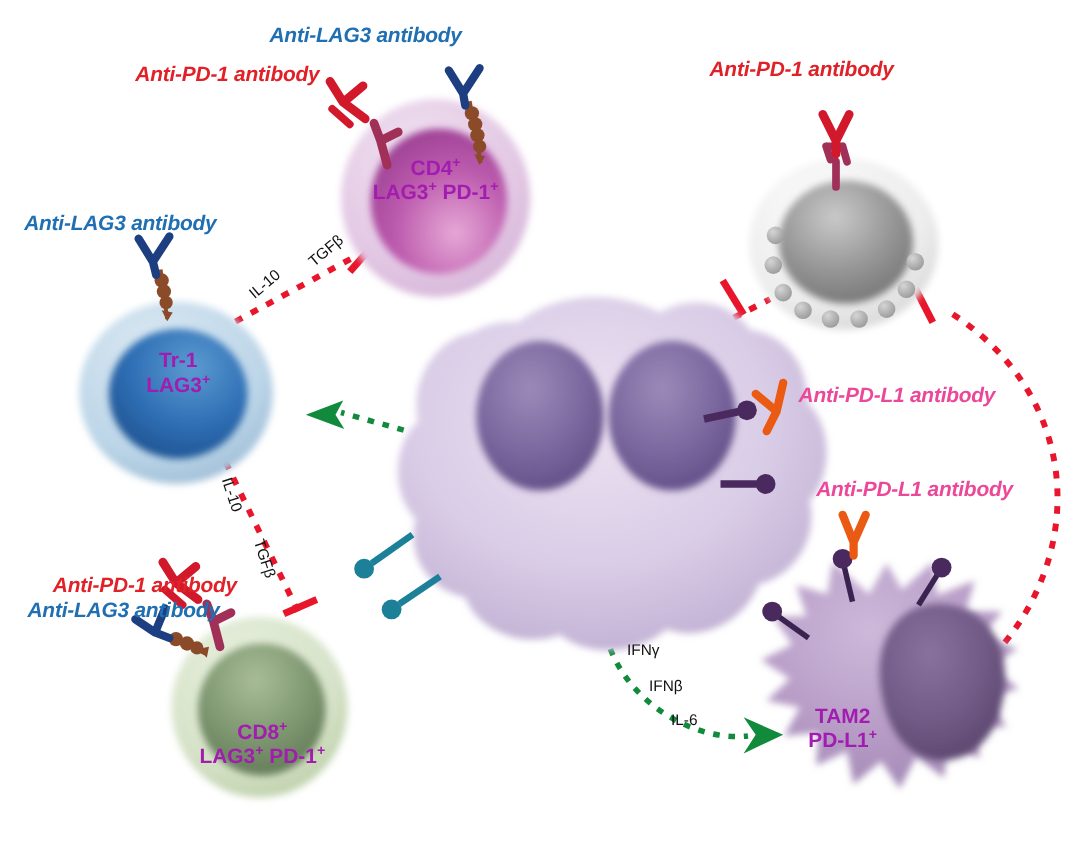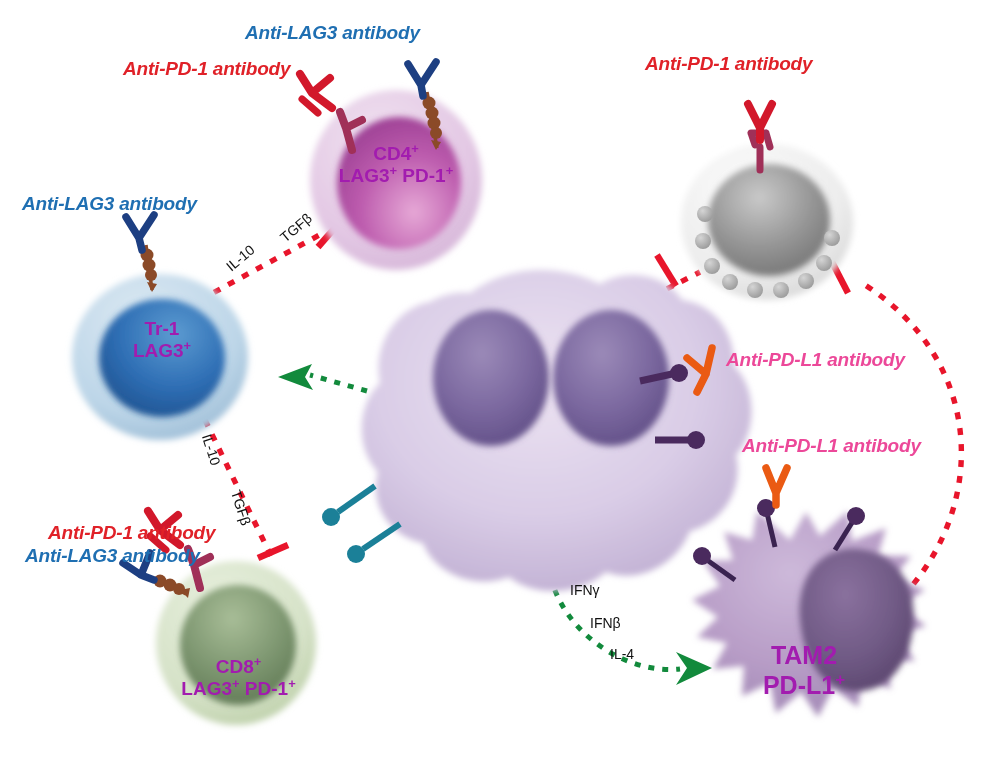--- a/index.html
+++ b/index.html
@@ -277,26 +277,26 @@
   <div class="lbl cell-label" style="left:82px;top:318px;width:160px;font-size:19px;">
       <div>Tr-1</div>
       <div>LAG3<span class="sup">+</span></div>
     </div>
   <div class="lbl cell-label" style="left:156px;top:608px;width:165px;font-size:19px;margin-top:48px;">
       <div>CD8<span class="sup">+</span></div>
       <div>LAG3<span class="sup">+</span> PD-1<span class="sup">+</span></div>
     </div>
   <div class="lbl cell-label" style="left:441px;top:443px;width:220px;font-size:20px;">
     </div>
-  <div class="lbl cell-label" style="left:744px;top:641px;width:120px;font-size:25px;">
+  <div class="lbl cell-label" style="left:706px;top:641px;width:120px;font-size:19px;">
       <div>TAM2</div>
       <div>PD-L1<span class="sup">+</span></div>
     </div>
 
   <div class="lbl cyto" style="left:223px;top:262px;transform:rotate(-40deg);transform-origin:left top;">IL-10</div>
   <div class="lbl cyto" style="left:277px;top:233px;transform:rotate(-40deg);transform-origin:left top;">TGFβ</div>
   <div class="lbl cyto" style="left:214px;top:432px;transform:rotate(72deg);transform-origin:left top;">IL-10</div>
   <div class="lbl cyto" style="left:243px;top:488px;transform:rotate(72deg);transform-origin:left top;">TGFβ</div>
   <div class="lbl cyto" style="left:570px;top:582px;">IFNγ</div>
   <div class="lbl cyto" style="left:590px;top:615px;">IFNβ</div>
-  <div class="lbl cyto" style="left:610px;top:646px;">IL-4</div>
+  <div class="lbl cyto" style="left:610px;top:646px;">IL-6</div>
 
 </div>
 
 </body></html>

